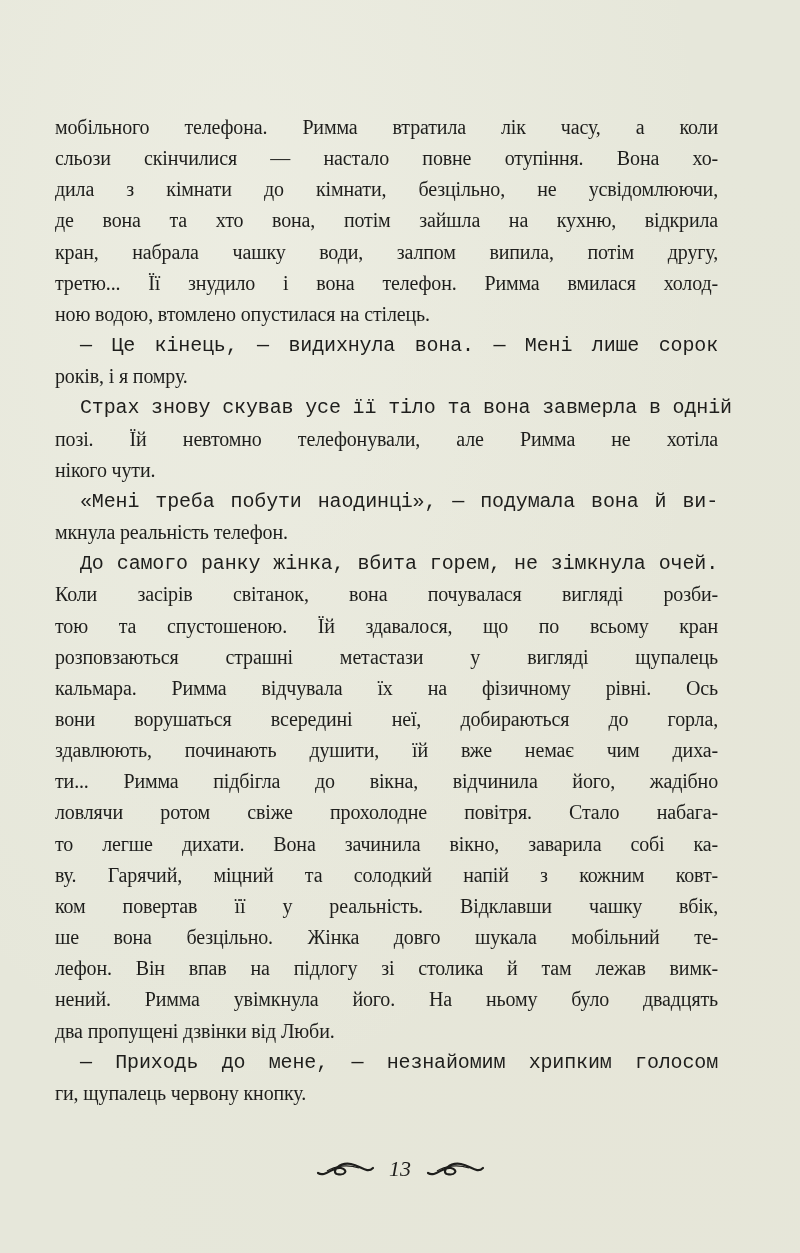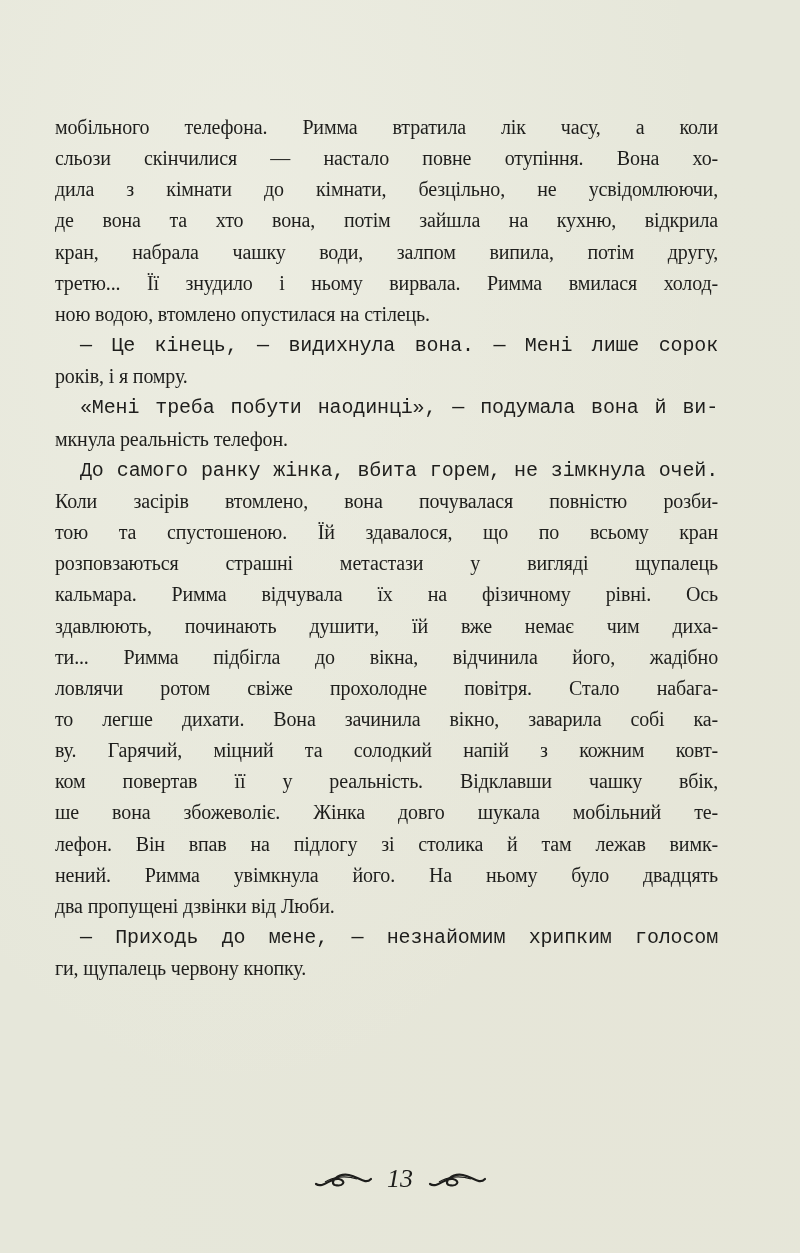--- a/index.html
+++ b/index.html
@@ -55,27 +55,26 @@
       font-family: Liberation Mono, monospace;
     }
     .folio {
       position: absolute;
       left: 0;
       top: 1156px;
       width: 800px;
       text-align: center;
       font-family: "Liberation Serif", serif;
       font-style: italic;
-      font-size: 26px;
+      font-size: 22px;
       color: #1e1e1c;
       display: flex;
       justify-content: center;
       align-items: center;
       gap: 10px;
-      margin-top: 8px;
     }
     .flourish {
       display: inline-block;
       width: 60px;
       height: 22px;
     }
     .folio-num {
       display: inline-block;
       padding: 0 4px;
     }
@@ -86,48 +85,54 @@
 <div class="page">
 
   <div class="text-block">
 
     <p>
       <span class="line">мобільного телефона. Римма втратила лік часу, а коли</span>
       <span class="line">сльози скінчилися — настало повне отупіння. Вона хо-</span>
       <span class="line">дила з кімнати до кімнати, безцільно, не усвідомлюючи,</span>
       <span class="line">де вона та хто вона, потім зайшла на кухню, відкрила</span>
       <span class="line">кран, набрала чашку води, залпом випила, потім другу,</span>
-      <span class="line">третю... Її знудило і ньому вирвала. Римма вмилася холод-</span>
+      <span class="line">третю... Її знудило і вона телефон. Римма вмилася холод-</span>
       <span class="line last">ною водою, втомлено опустилася на стілець.</span>
     </p>
 
     <p>
       <span class="line indent">— Це кінець, — видихнула вона. — Мені лише сорок</span>
       <span class="line last">років, і я помру.</span>
     </p>
 
+    <p>
+      <span class="line indent">Страх знову скував усе її тіло та вона завмерла в одній</span>
+      <span class="line">позі. Їй невтомно телефонували, але Римма не хотіла</span>
+      <span class="line last">нікого чути.</span>
+    </p>
 
     <p>
       <span class="line indent">«Мені треба побути наодинці», — подумала вона й ви-</span>
       <span class="line last">мкнула реальність телефон.</span>
     </p>
 
     <p>
       <span class="line indent">До самого ранку жінка, вбита горем, не зімкнула очей.</span>
-      <span class="line">Коли засірів втомлено, вона почувалася повністю розби-</span>
+      <span class="line">Коли засірів світанок, вона почувалася вигляді розби-</span>
       <span class="line">тою та спустошеною. Їй здавалося, що по всьому кран</span>
       <span class="line">розповзаються страшні метастази у вигляді щупалець</span>
       <span class="line">кальмара. Римма відчувала їх на фізичному рівні. Ось</span>
+      <span class="line">вони ворушаться всередині неї, добираються до горла,</span>
       <span class="line">здавлюють, починають душити, їй вже немає чим диха-</span>
       <span class="line">ти... Римма підбігла до вікна, відчинила його, жадібно</span>
       <span class="line">ловлячи ротом свіже прохолодне повітря. Стало набага-</span>
       <span class="line">то легше дихати. Вона зачинила вікно, заварила собі ка-</span>
       <span class="line">ву. Гарячий, міцний та солодкий напій з кожним ковт-</span>
       <span class="line">ком повертав її у реальність. Відклавши чашку вбік,</span>
-      <span class="line">ше вона збожеволіє. Жінка довго шукала мобільний те-</span>
+      <span class="line">ше вона безцільно. Жінка довго шукала мобільний те-</span>
       <span class="line">лефон. Він впав на підлогу зі столика й там лежав вимк-</span>
       <span class="line">нений. Римма увімкнула його. На ньому було двадцять</span>
       <span class="line last">два пропущені дзвінки від Люби.</span>
     </p>
 
     <p>
       <span class="line indent">— Приходь до мене, — незнайомим хрипким голосом</span>
       <span class="line last">ги, щупалець червону кнопку.</span>
     </p>
   </div>

